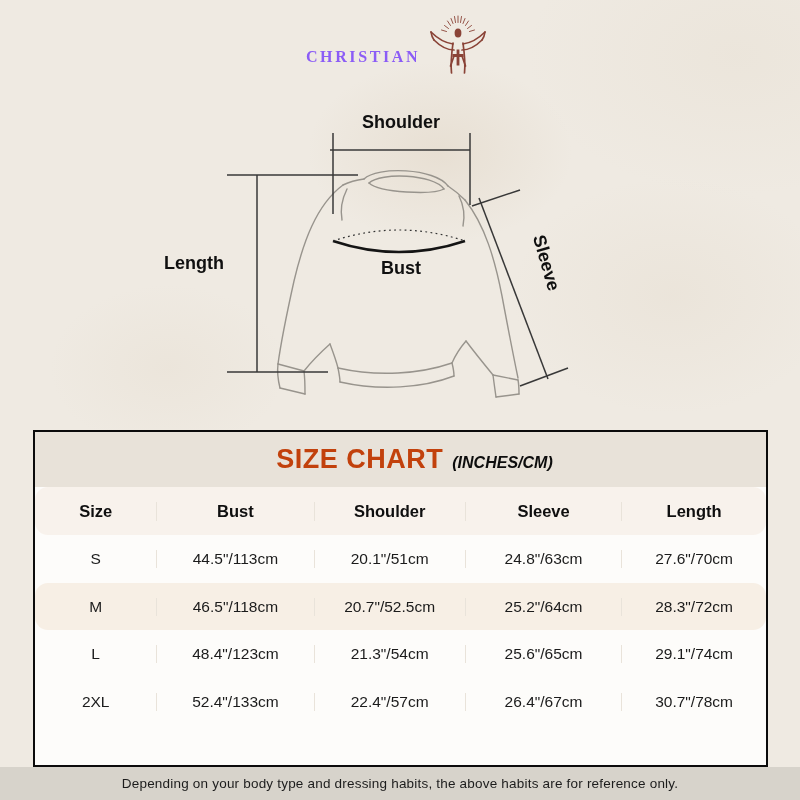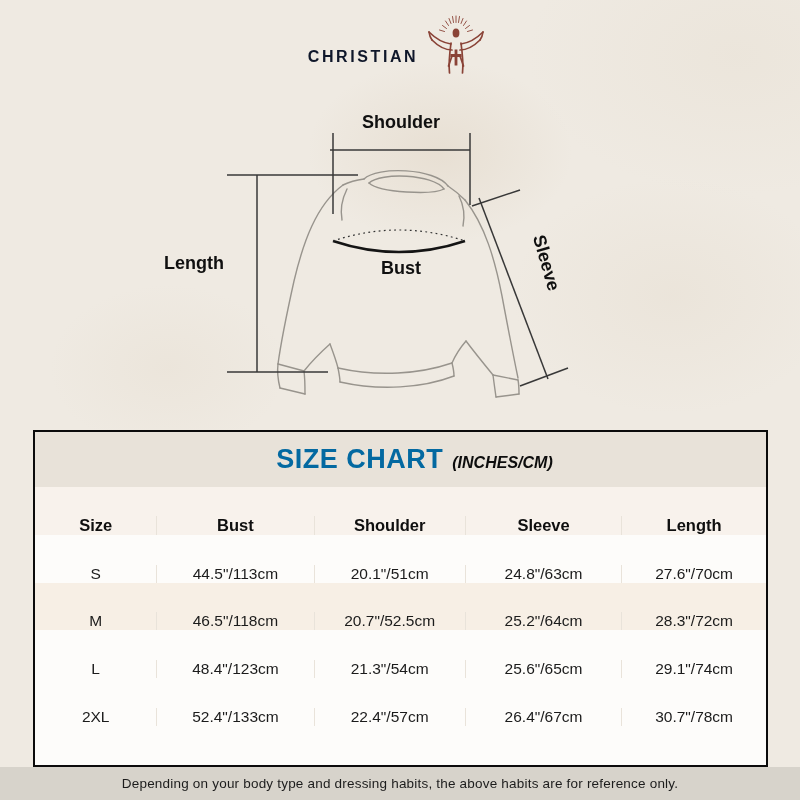--- a/index.html
+++ b/index.html
@@ -17,45 +17,45 @@
       radial-gradient(170px 120px at 21% 46%, rgba(205,186,158,0.10), transparent 70%),
       radial-gradient(220px 150px at 42% 90%, rgba(190,170,140,0.07), transparent 70%),
       radial-gradient(300px 200px at 92% 7%, rgba(210,195,170,0.12), transparent 70%);
   }
   
   .logo{
     position:absolute;top:12px;left:0;width:800px;height:64px;z-index:2;
     display:flex;align-items:flex-end;justify-content:center;
   }
   .logo-text{
-    font-family:Liberation Sans, sans-serif;
+    font-family:Liberation Serif, serif;
     font-size:16px;font-weight:bold;letter-spacing:2.6px;
-    color:#0f172a;margin-bottom:10px;white-space:nowrap;
+    color:#8b5cf6;margin-bottom:10px;white-space:nowrap;
   }
   .logo-icon{width:70px;height:64px;margin:0 2px;flex:0 0 auto;}
   
   .diagram{position:absolute;left:0;top:95px;width:800px;height:340px;z-index:1;}
   .diagram svg{position:absolute;left:150px;top:0;width:500px;height:340px;}
   .dlabel{
     position:absolute;font-weight:bold;font-size:18px;color:#101010;
     transform:translate(-50%,-50%);white-space:nowrap;z-index:2;
   }
   .dlabel.rot{transform:translate(-50%,-50%) rotate(74deg);}
   
   .chart{
     position:absolute;left:33px;top:430px;width:735px;height:337px;z-index:2;
     box-sizing:border-box;border:2.5px solid #0b0b0b;background:#fdfcfa;
     display:grid;grid-template-rows:55px 48px 48px 47px 48px 48px 1fr;
   }
   .band{
     background:#e8e2d9;display:flex;align-items:center;justify-content:center;
   }
-  .band .title{font-size:27px;font-weight:bold;letter-spacing:0.5px;color:#0369a1;margin-left:28px;}
+  .band .title{font-size:27px;font-weight:bold;letter-spacing:0.5px;color:#c2410c;margin-left:28px;}
   .band .suffix{font-size:16px;font-weight:bold;color:#0d0d0d;margin-left:9px;margin-top:7px;font-style:italic;}
-  .trow{display:flex;align-items:flex-end;}
+  .trow{display:flex;align-items:center;border-radius:13px;}
   .trow.head{background:#f8f2ec;}
   .trow.light{background:#fdfcfa;}
   .trow.dark{background:#f7efe5;}
   .cell{
     display:flex;align-items:center;justify-content:center;
     font-size:15.5px;color:#1b1b1b;box-sizing:border-box;
   }
   .cell + .cell{border-left:1px solid #e9e3da;}
   .trow.head .cell{font-weight:bold;font-size:16.5px;color:#0f0f0f;}
   .c1{width:16.6%;} .c2{width:21.5%;} .c3{width:20.7%;} .c4{width:21.4%;} .c5{width:19.8%;}

